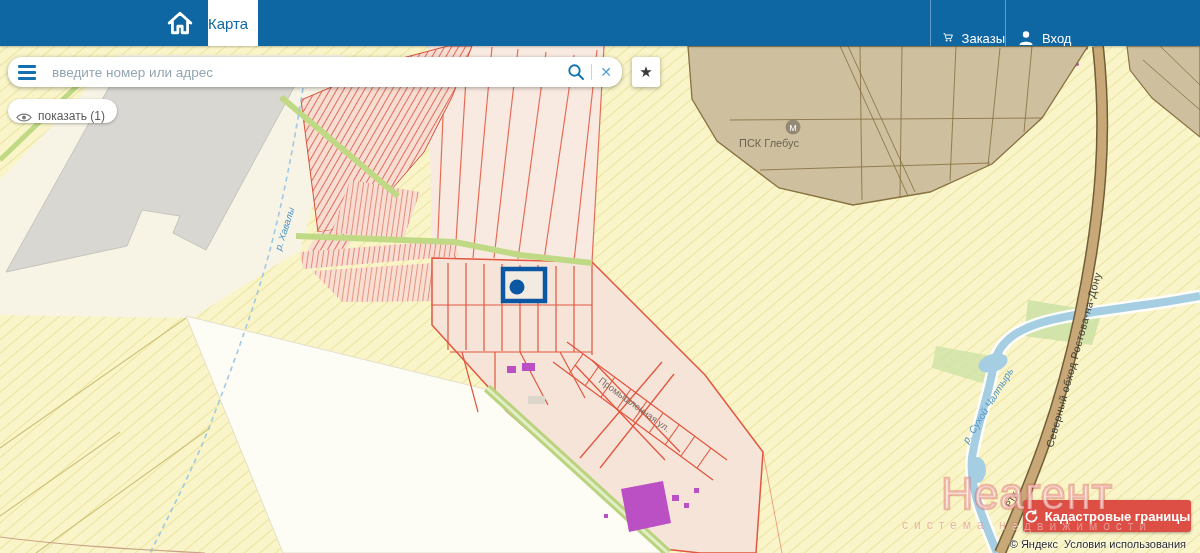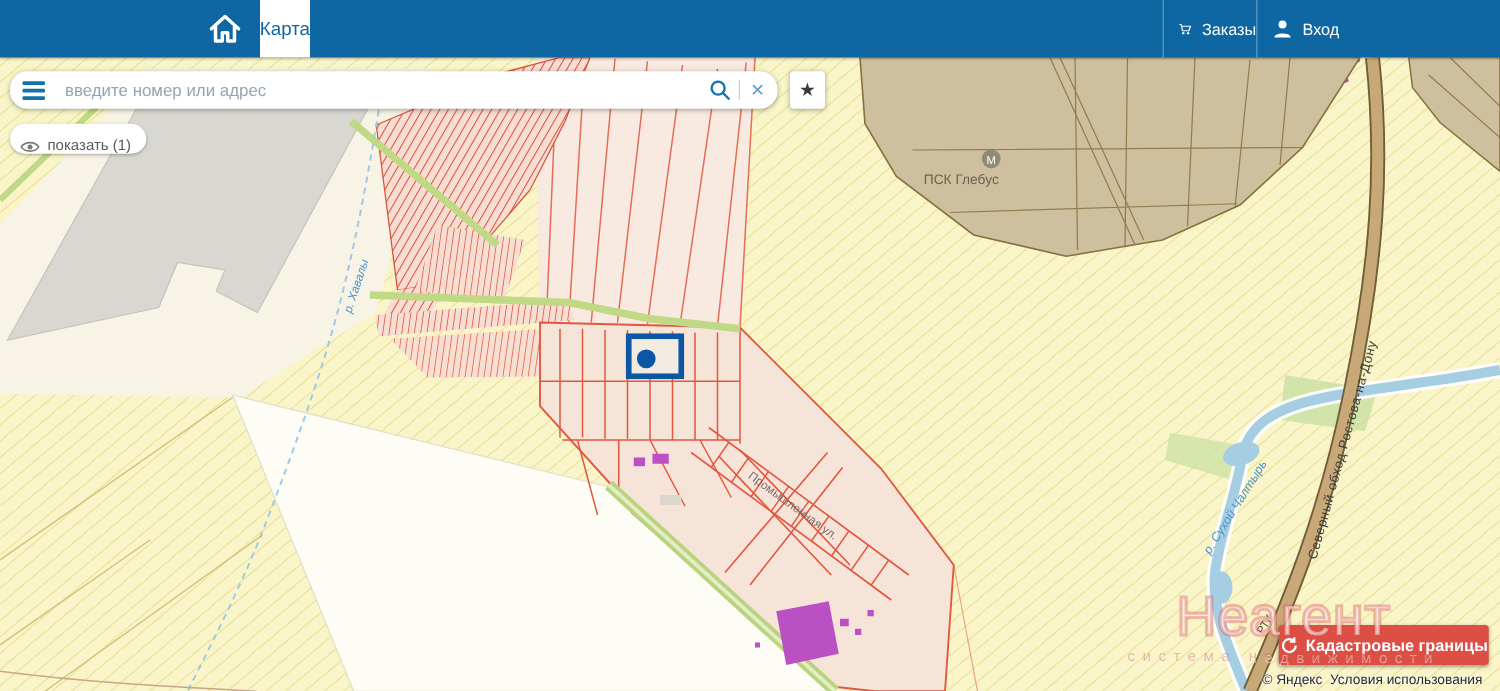--- a/index.html
+++ b/index.html
@@ -2,22 +2,22 @@
 <html><head>
 <meta charset="utf-8">
 <style>
   html,body{margin:0;padding:0;}
   body{width:1200px;height:553px;overflow:hidden;font-family:"Liberation Sans",sans-serif;background:#f9f5c9;}
   .app{position:relative;width:1200px;height:553px;}
 
   
   .navbar{position:absolute;left:0;top:0;width:1200px;height:46px;background:#0e67a3;z-index:20;box-shadow:0 1px 2px rgba(0,0,0,.25);}
   .home-btn{position:absolute;left:152px;top:0;width:56px;height:46px;display:flex;align-items:center;justify-content:center;cursor:pointer;}
-  .tab-map{position:absolute;left:208px;top:0;width:40px;height:46px;background:#ffffff;color:#0e67a3;display:flex;align-items:center;justify-content:flex-end;font-size:15px;cursor:pointer;}
-  .nav-btn{position:absolute;top:0;height:46px;display:flex;align-items:center;gap:8px;color:#ffffff;font-size:13px;border-left:1px solid rgba(255,255,255,.35);padding-left:12px;box-sizing:border-box;cursor:pointer;}
+  .tab-map{position:absolute;left:208px;top:0;width:50px;height:46px;background:#ffffff;color:#0e67a3;display:flex;align-items:center;justify-content:flex-start;font-size:15px;cursor:pointer;}
+  .nav-btn{position:absolute;top:0;height:46px;display:flex;align-items:flex-end;gap:8px;color:#ffffff;font-size:13px;border-left:1px solid rgba(255,255,255,.35);padding-left:12px;box-sizing:border-box;cursor:pointer;}
   .nav-btn.orders{left:930px;width:75px;}
   .nav-btn.login{left:1005px;width:95px;}
 
   
   .map-svg{position:absolute;left:0;top:46px;width:1200px;height:507px;z-index:0;}
   svg text{user-select:none;}
 
   
   .search-panel{position:absolute;left:8px;top:57px;width:614px;height:30px;background:#fff;border-radius:14px;box-shadow:0 1px 4px rgba(0,0,0,.35);z-index:10;display:flex;align-items:center;}
   .burger{width:38px;height:30px;display:flex;flex-direction:column;align-items:center;justify-content:center;gap:3px;cursor:pointer;}

